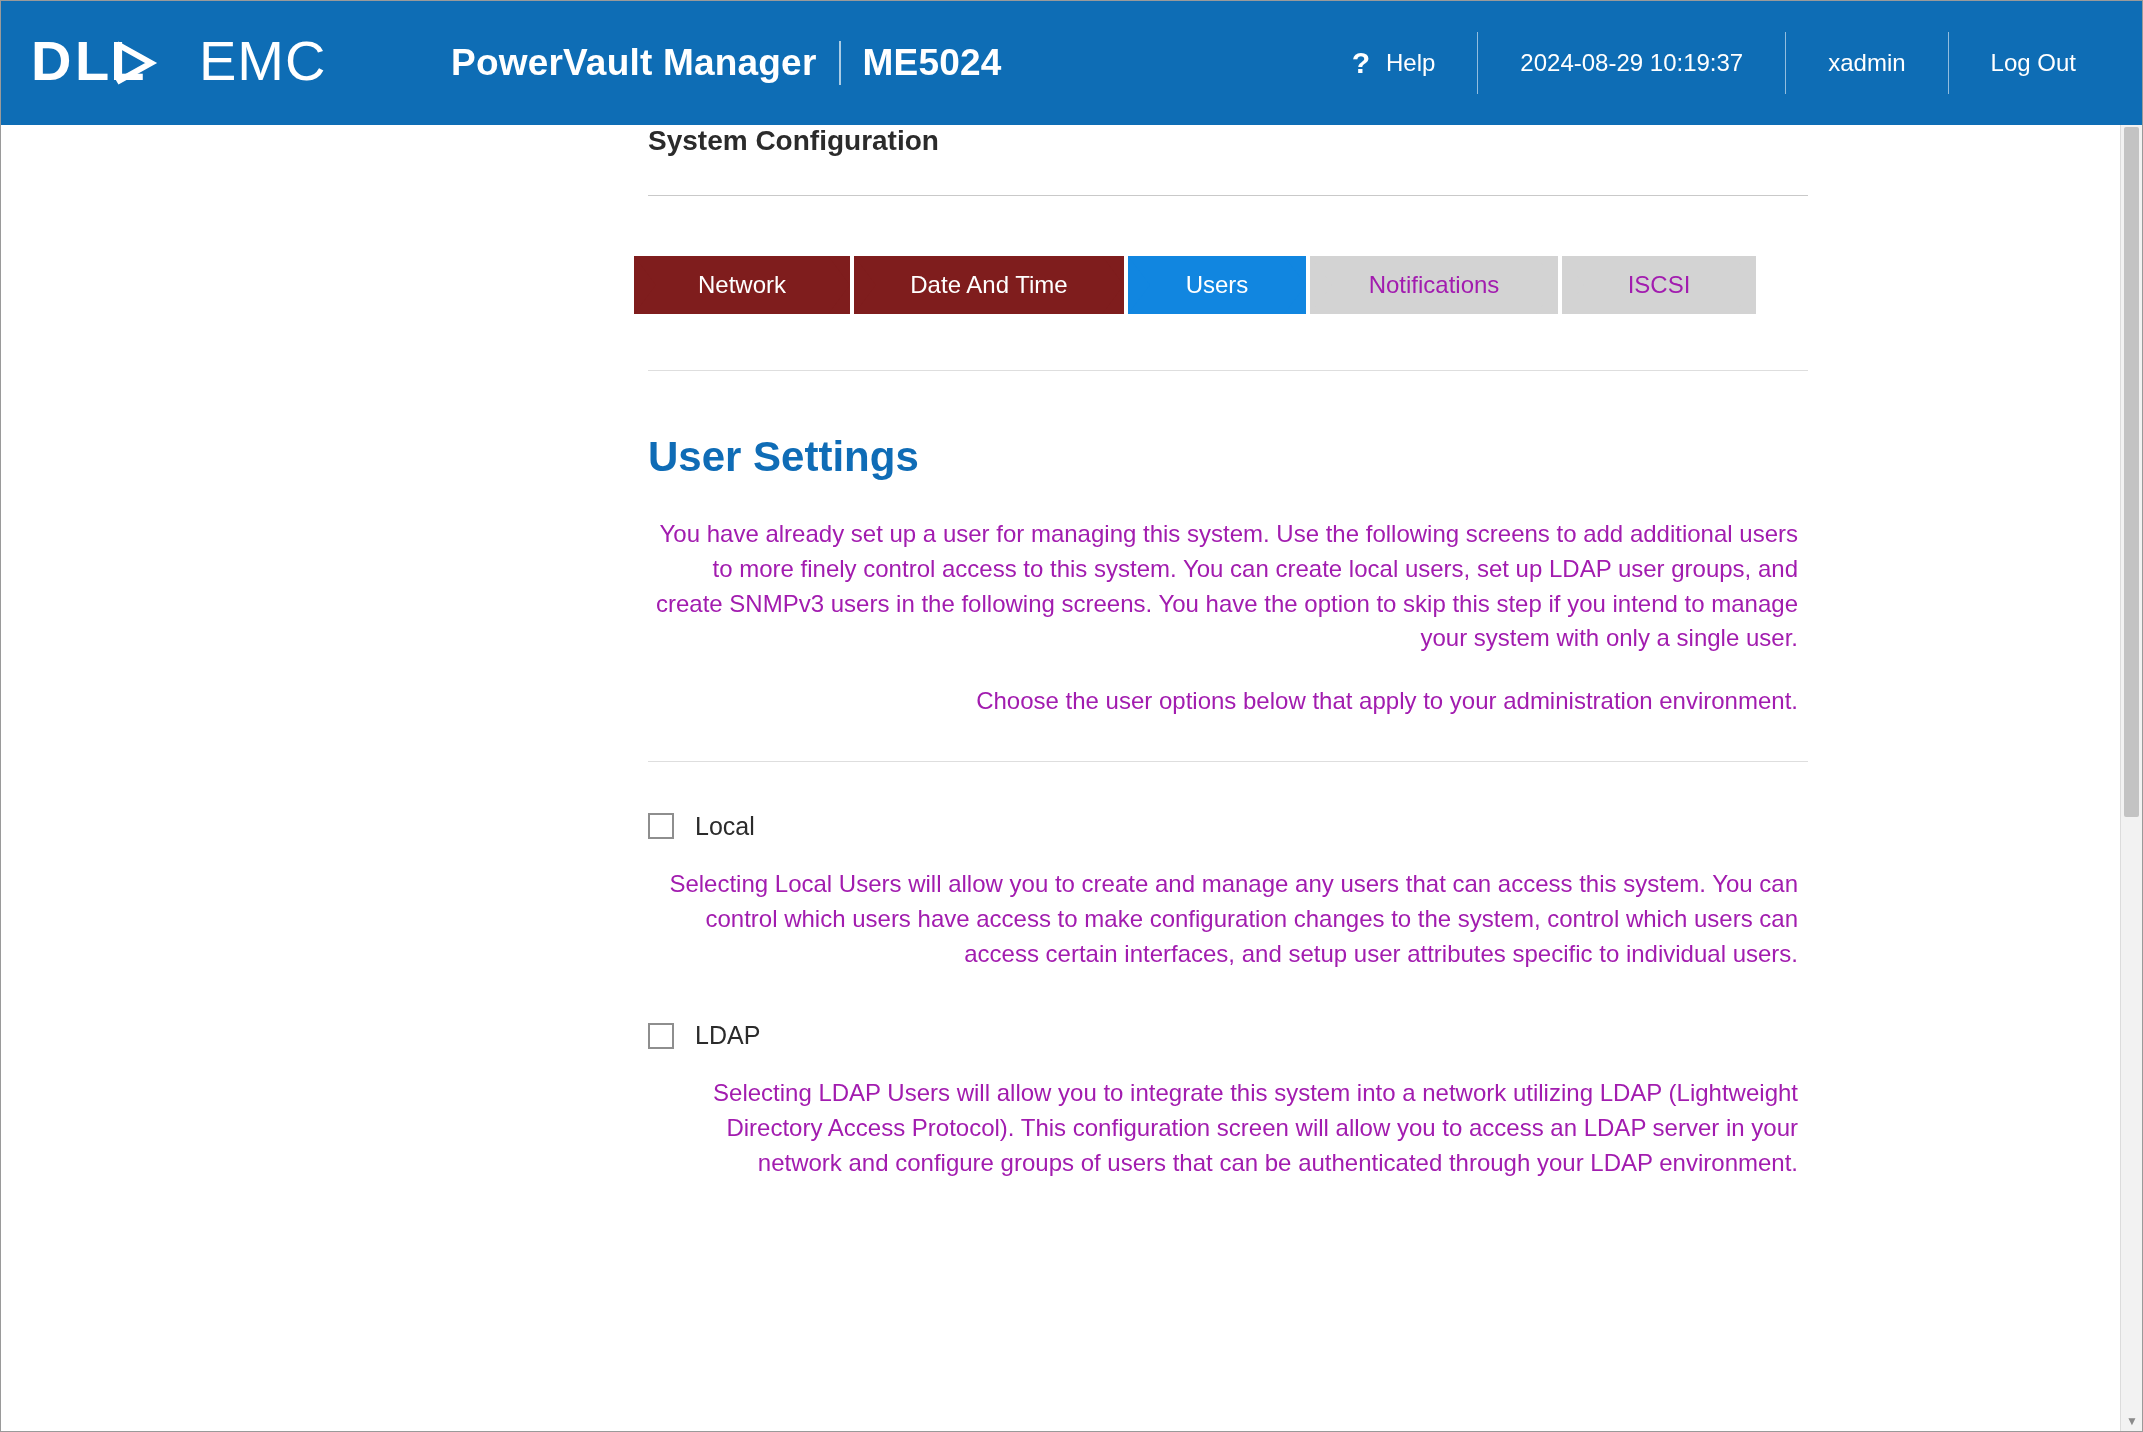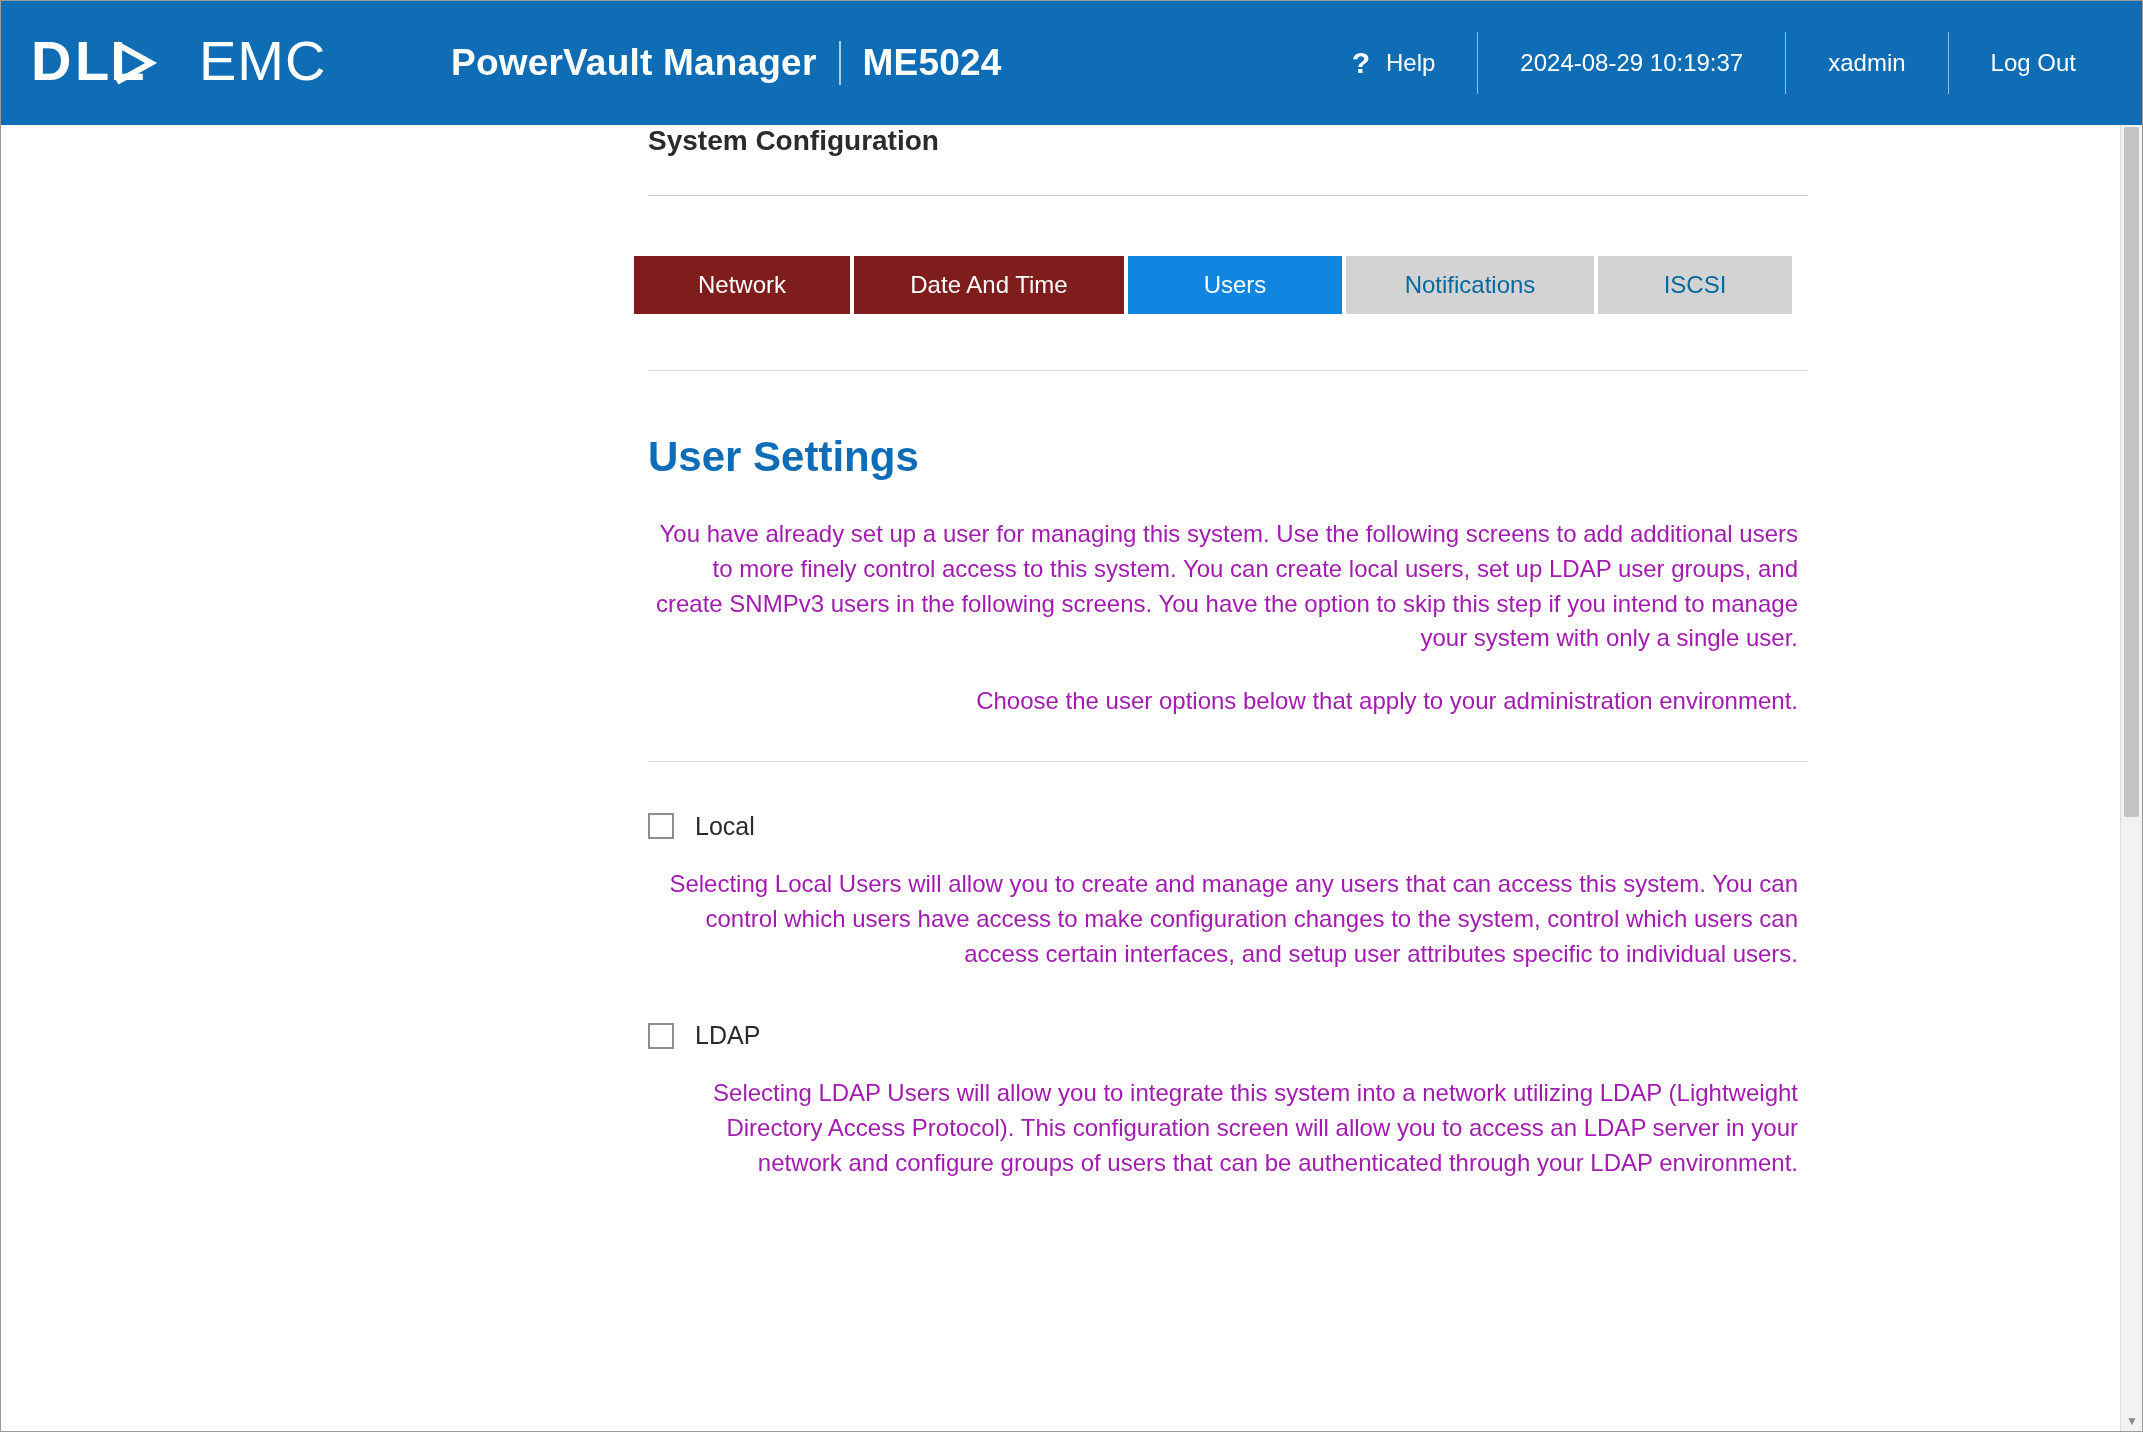--- a/index.html
+++ b/index.html
@@ -138,21 +138,21 @@
     position: absolute;
     left: 0; top: 0;
     width: 100%; height: 100%;
     background: inherit;
     -webkit-clip-path: polygon(0 0, calc(100% - 22px) 0, 100% 50%, calc(100% - 22px) 100%, 0 100%, 22px 50%);
     clip-path: polygon(0 0, calc(100% - 22px) 0, 100% 50%, calc(100% - 22px) 100%, 0 100%, 22px 50%);
     z-index: 1;
   }
   .chev.done { background: #7f1d1d; }
   .chev.active { background: #1186e0; }
-  .chev.todo { background: #d3d3d3; color: #0369a1; }
+  .chev.todo { background: #d3d3d3; color: #a21caf; }
 
   .rule2 {
     margin-top: 56px;
     height: 1px;
     background: #dedede;
     width: 1160px;
   }
 
   .section-title {
     font-size: 42px;
@@ -278,21 +278,21 @@
         <div class="page-title">System Configuration</div>
         <div class="rule"></div>
 
         <div class="wizard">
           <div class="chev done" style="width:216px">
             <span>Network</span>
           </div>
           <div class="chev done" style="width:270px">
             <span>Date And Time</span>
           </div>
-          <div class="chev active" style="width:214px">
+          <div class="chev active" style="width:178px">
             <span>Users</span>
           </div>
           <div class="chev todo" style="width:248px">
             <span>Notifications</span>
           </div>
           <div class="chev todo" style="width:194px">
             <span>ISCSI</span>
           </div>
         </div>
 

